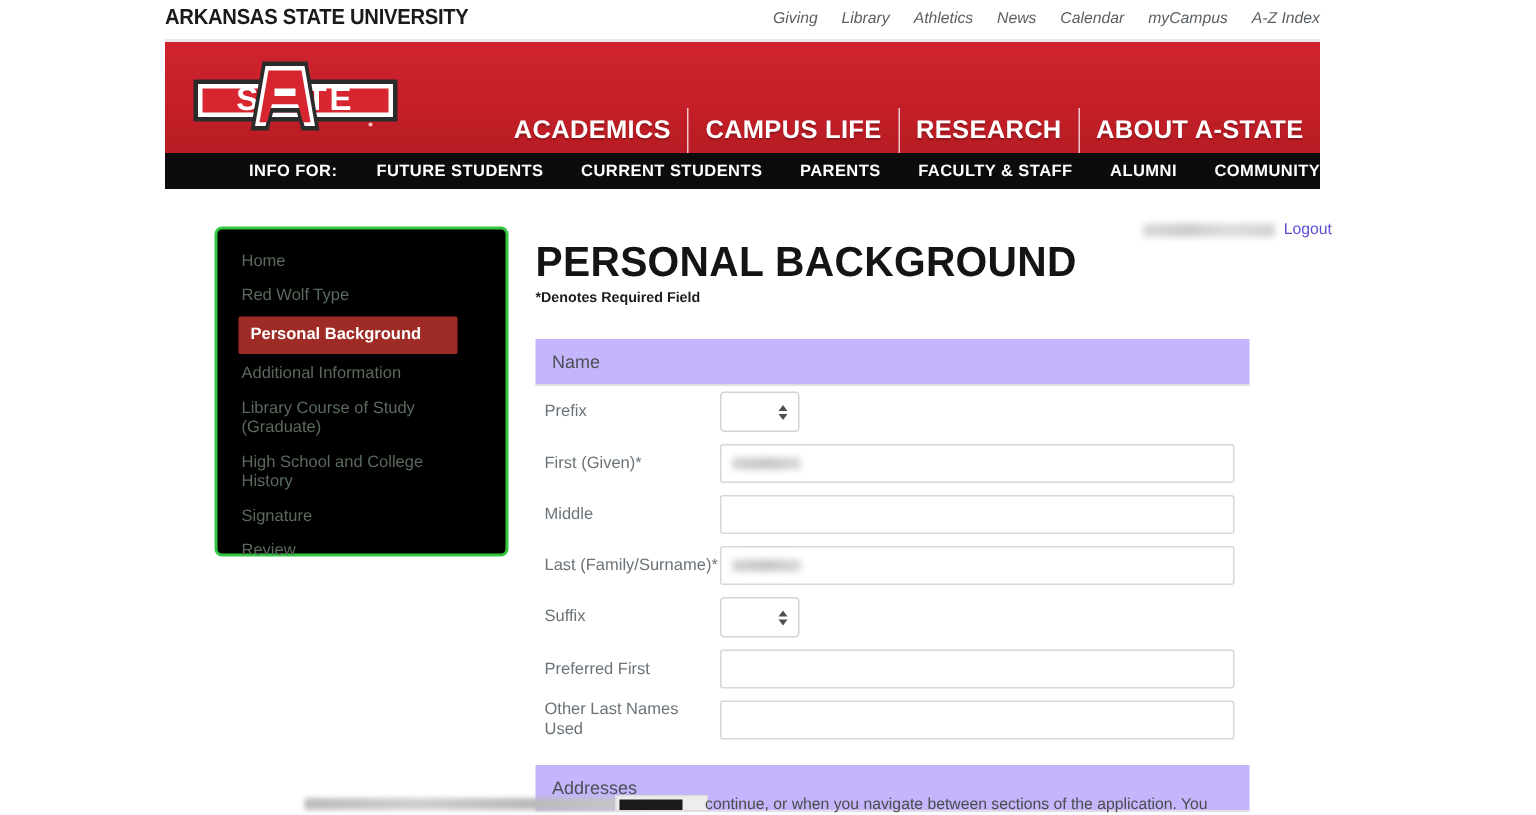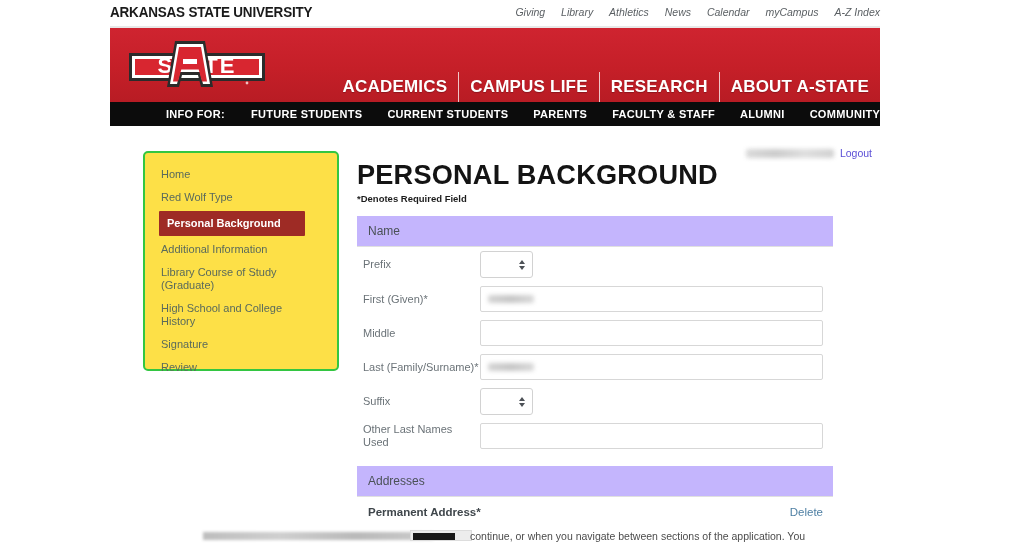--- a/index.html
+++ b/index.html
@@ -66,56 +66,56 @@
   .infobar .lbl, .infobar .it {
     font-family:"Liberation Sans Narrow","Liberation Sans",sans-serif;
     font-weight:bold; font-size:11px; color:#fff;
     letter-spacing:0.3px; white-space:nowrap;
   }
   .infobar .lbl { margin-right:26px;padding-left:36px; }
   .infobar .it { margin-right:25px; cursor:pointer; }
 
   
   .acct {
-    position:absolute; right:152px; top:147px;
+    position:absolute; right:136px; top:147px;
     display:flex; align-items:center; gap:6px; font-size:10px;
   }
   .acct .blurname {
     width:88px; height:9px; border-radius:2px;
     background:linear-gradient(90deg,#d8d8d8,#c9c9c9,#dcdcdc,#cfcfcf);
     filter:blur(2.2px); opacity:.95;
   }
   .acct .logout {
     color:#5b4fd6; font-size:10.5px; text-decoration:none; cursor:pointer;
   }
 
   
   .sidebar {
     position:absolute; left:143px; top:151px; width:196px; height:220px;
-    background:#fde047; border:2px solid #33c642; border-radius:5px;
+    background:#000000; border:2px solid #33c642; border-radius:5px;
     padding:10px 16px 8px 0;
   }
   .side-item {
     font-size:11px; color:#5a6a5c; padding:5px 14px 5px 16px;
     line-height:13px; cursor:pointer;
   }
   .side-item.active {
     background:#9e2b25; color:#ffffff; font-weight:bold;
     margin:2px 16px 2px 14px; padding:6px 8px; border-radius:1px;
   }
 
   
   .main { position:absolute; left:357px; top:160px; width:476px; }
   .ptitle {
     font-family:"Liberation Sans Narrow","Liberation Sans",sans-serif;
     font-weight:bold; font-size:28px; color:#141414;
     letter-spacing:0.2px; line-height:30px; margin:0 0 3px 0;
     transform:scaleX(0.97); transform-origin:left center;
   }
-  .req-note { font-size:9.5px; font-weight:bold; color:#1c1c1c; margin-bottom:12px; }
+  .req-note { font-size:9.5px; font-weight:bold; color:#1c1c1c; margin-bottom:22px; }
 
   .sect-head {
     background:#c4b5fd; color:#4a5156; font-size:12px;
     padding:8px 0 8px 11px; border-bottom:1px solid #e0e0e0;
   }
   .row {
     display:flex; align-items:center; min-height:31px; padding:4px 0;
   }
   .row .lab {
     width:123px; flex:0 0 123px; font-size:11px; color:#6b7378;
@@ -300,20 +300,24 @@
       <div class="fld">
         <div class="selwrap">
           <span class="arrows">
               <i class="up"></i>
               <i class="down"></i>
             </span>
         </div>
       </div>
     </div>
 
+    <div class="row">
+      <div class="lab">Preferred First</div>
+      <div class="fld"><input class="tbox" style=""></div>
+    </div>
 
     <div class="row">
       <div class="lab">Other Last Names Used</div>
       <div class="fld"><input class="tbox" style=""></div>
     </div>
 
     <div style="height:13px"></div>
 
     <div class="sect-head">Addresses</div>
 

